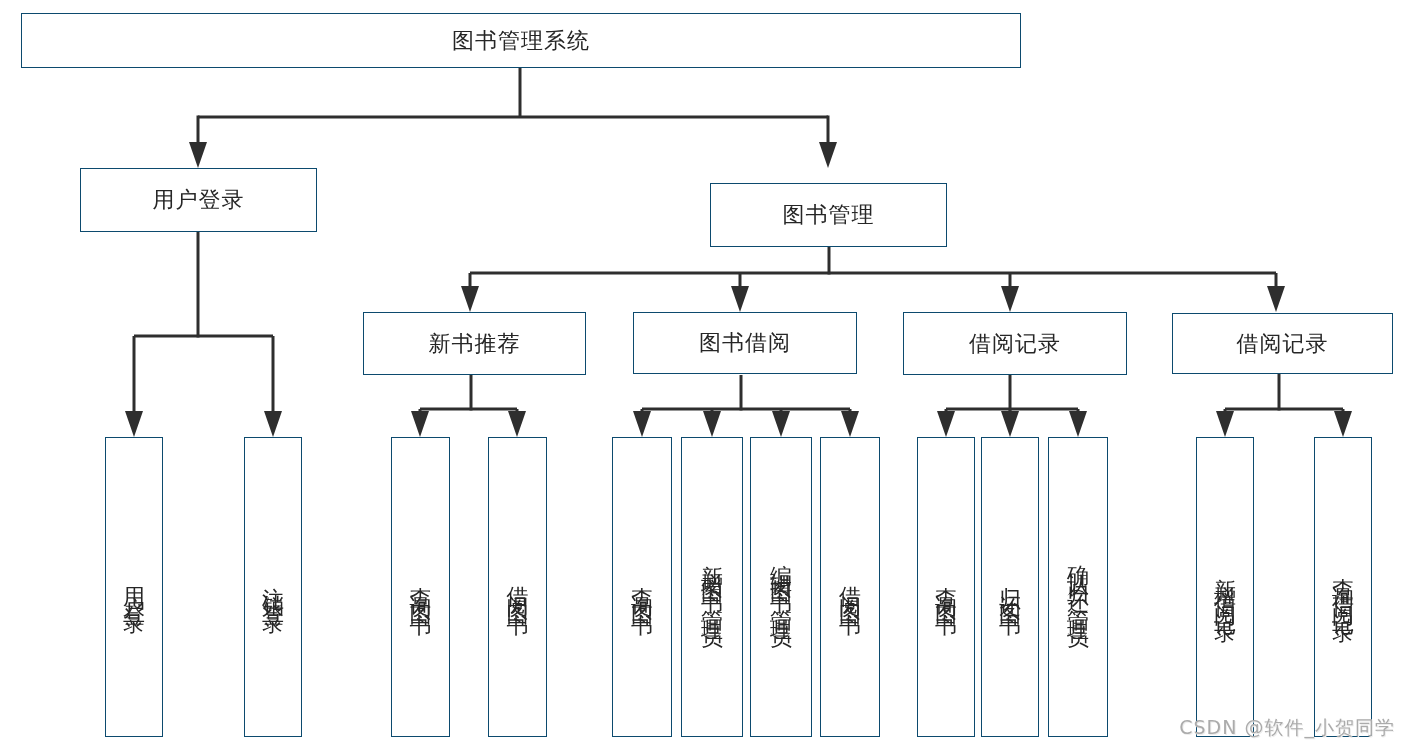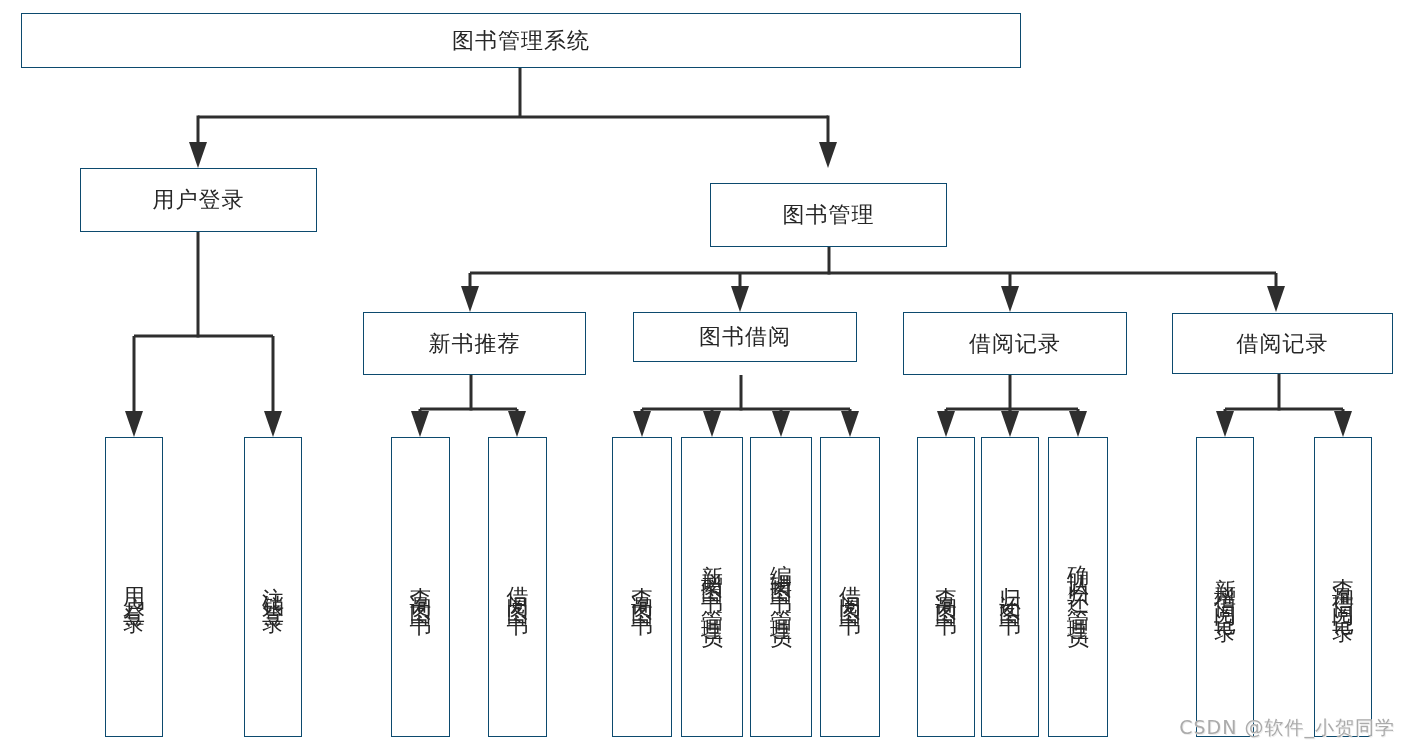--- a/index.html
+++ b/index.html
@@ -36,21 +36,21 @@
     letter-spacing: 9px;
     line-height: 1;
     white-space: nowrap;
     color: #262626;
   }
   
   .n-root            { left: 21px;   top: 13px;  width: 1000px; height: 55px; }
   .n-user-login      { left: 80px;   top: 168px; width: 237px;  height: 64px; }
   .n-book-mgmt       { left: 710px;  top: 168px; width: 237px;  height: 64px; margin-top: 15px; }
   .n-new-book        { left: 363px;  top: 312px; width: 223px;  height: 63px; align-items: center; }
-  .n-book-borrow     { left: 633px;  top: 312px; width: 224px;  height: 50px; }
+  .n-book-borrow     { left: 633px;  top: 312px; width: 224px;  height: 62px; }
   .n-current-borrow  { left: 903px;  top: 312px; width: 224px;  height: 63px; }
   .n-borrow-record   { left: 1172px; top: 313px; width: 221px;  height: 61px; }
   .leaf { top: 437px; height: 300px; }
   .l-user-login   { left: 105px;  width: 58px; }
   .l-logout       { left: 244px;  width: 58px; }
   .l-nb-query     { left: 391px;  width: 59px; }
   .l-nb-borrow    { left: 488px;  width: 59px; }
   .l-bb-query     { left: 612px;  width: 60px; }
   .l-bb-add       { left: 681px;  width: 62px; }
   .l-bb-edit      { left: 750px;  width: 62px; }

